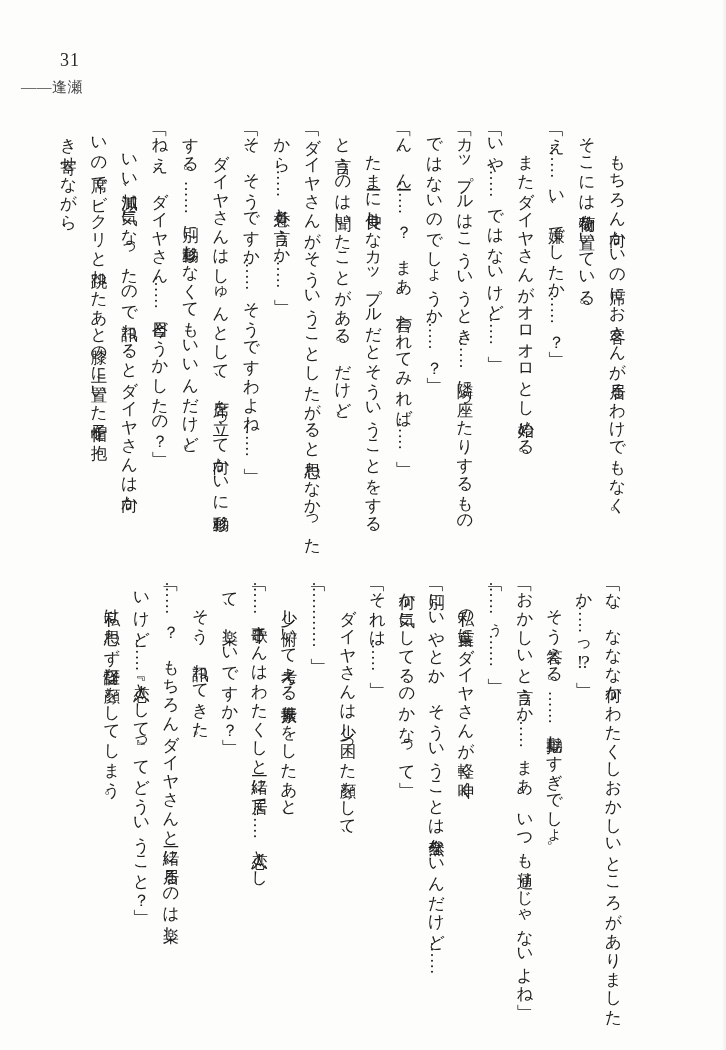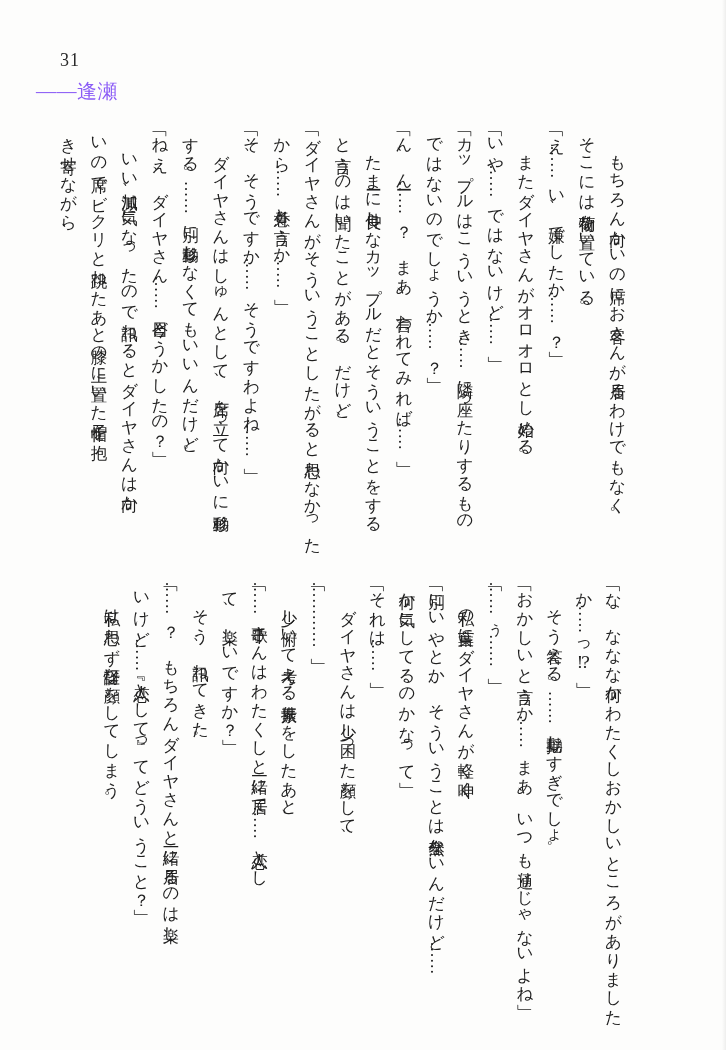--- a/index.html
+++ b/index.html
@@ -23,25 +23,25 @@
   .folio {
     position: absolute;
     left: 60px;
     top: 50px;
     font-size: 18px;
     letter-spacing: 1px;
     color: #2a2a2a;
   }
   .running-title {
     position: absolute;
-    left: 36px;
+    left: 21px;
     top: 78px;
-    font-size: 20px;
+    font-size: 15px;
     letter-spacing: 0.5px;
-    color: #8b5cf6;
+    color: #404040;
     white-space: nowrap;
   }
   .band {
     position: absolute;
     writing-mode: vertical-rl;
     text-orientation: mixed;
     font-size: 16.5px;
     letter-spacing: 0.2px;
     color: #1f1f1f;
   }

